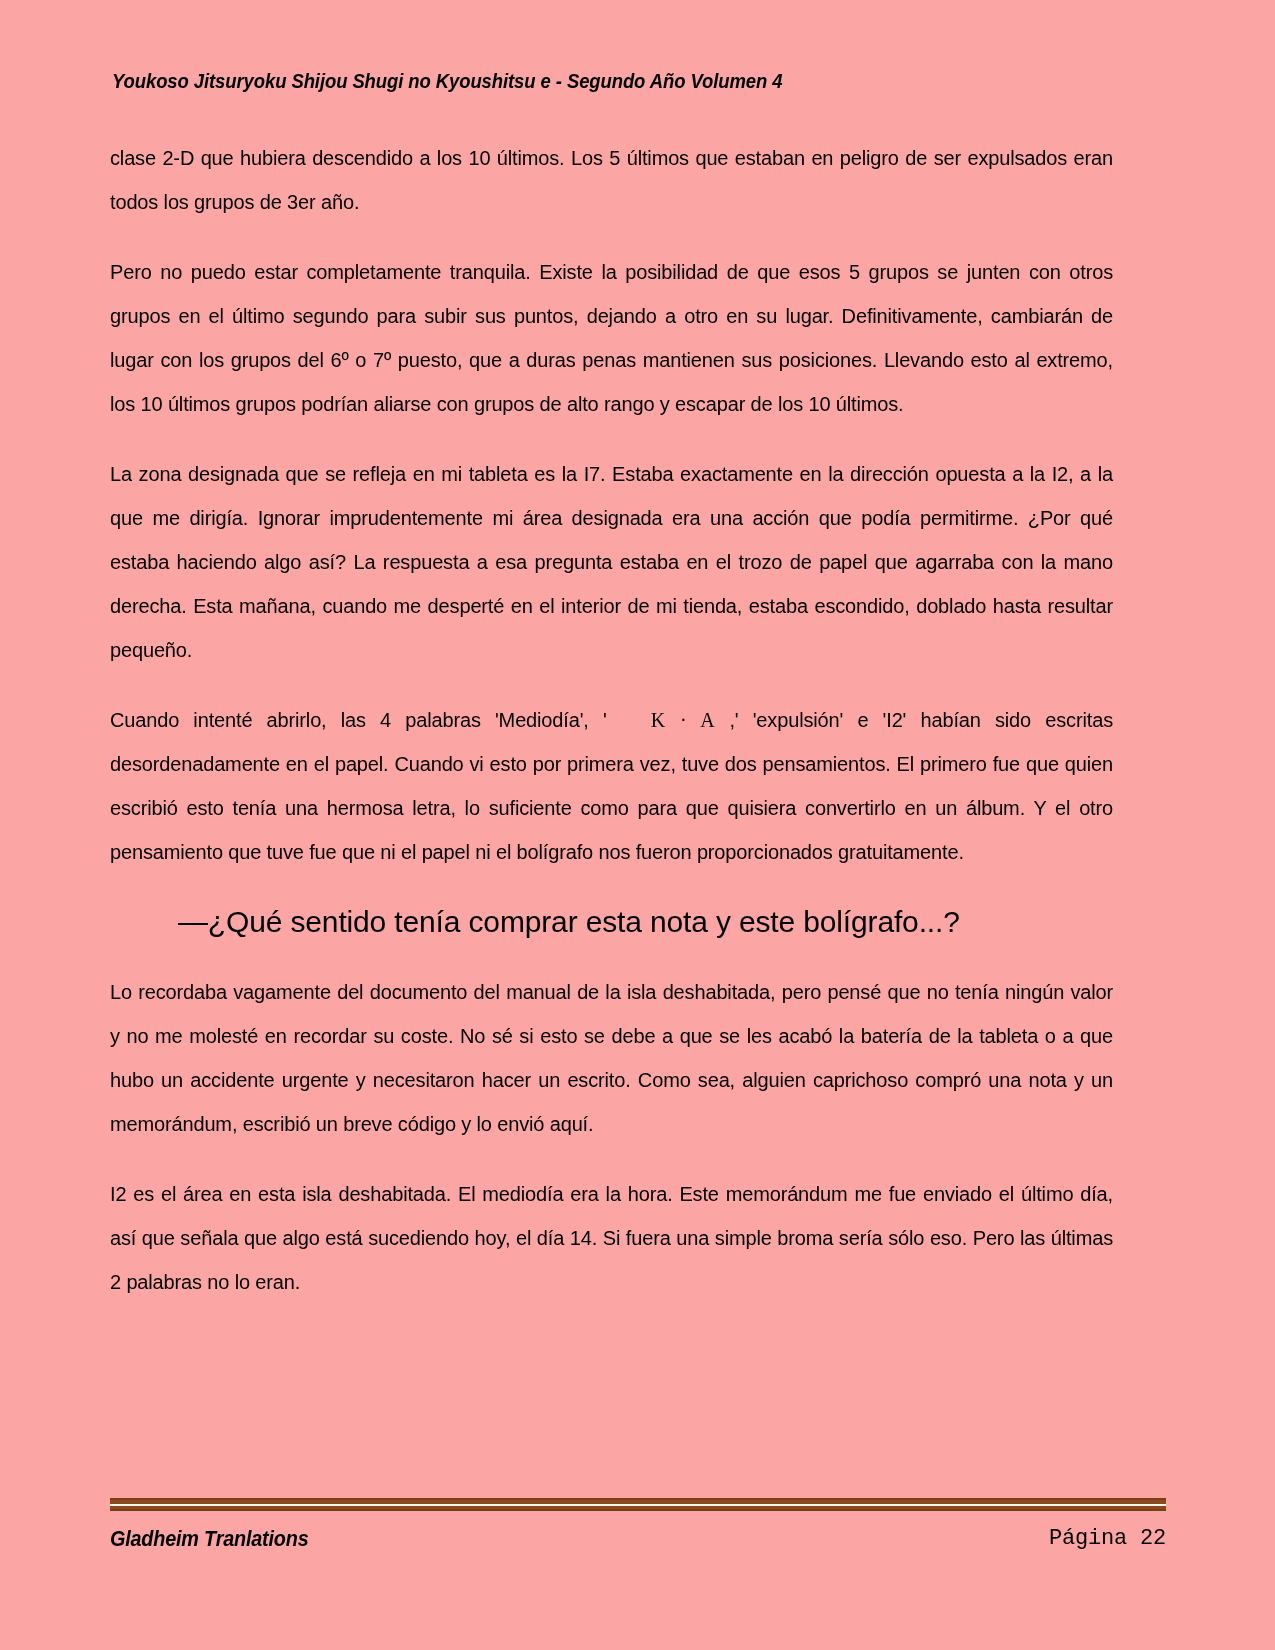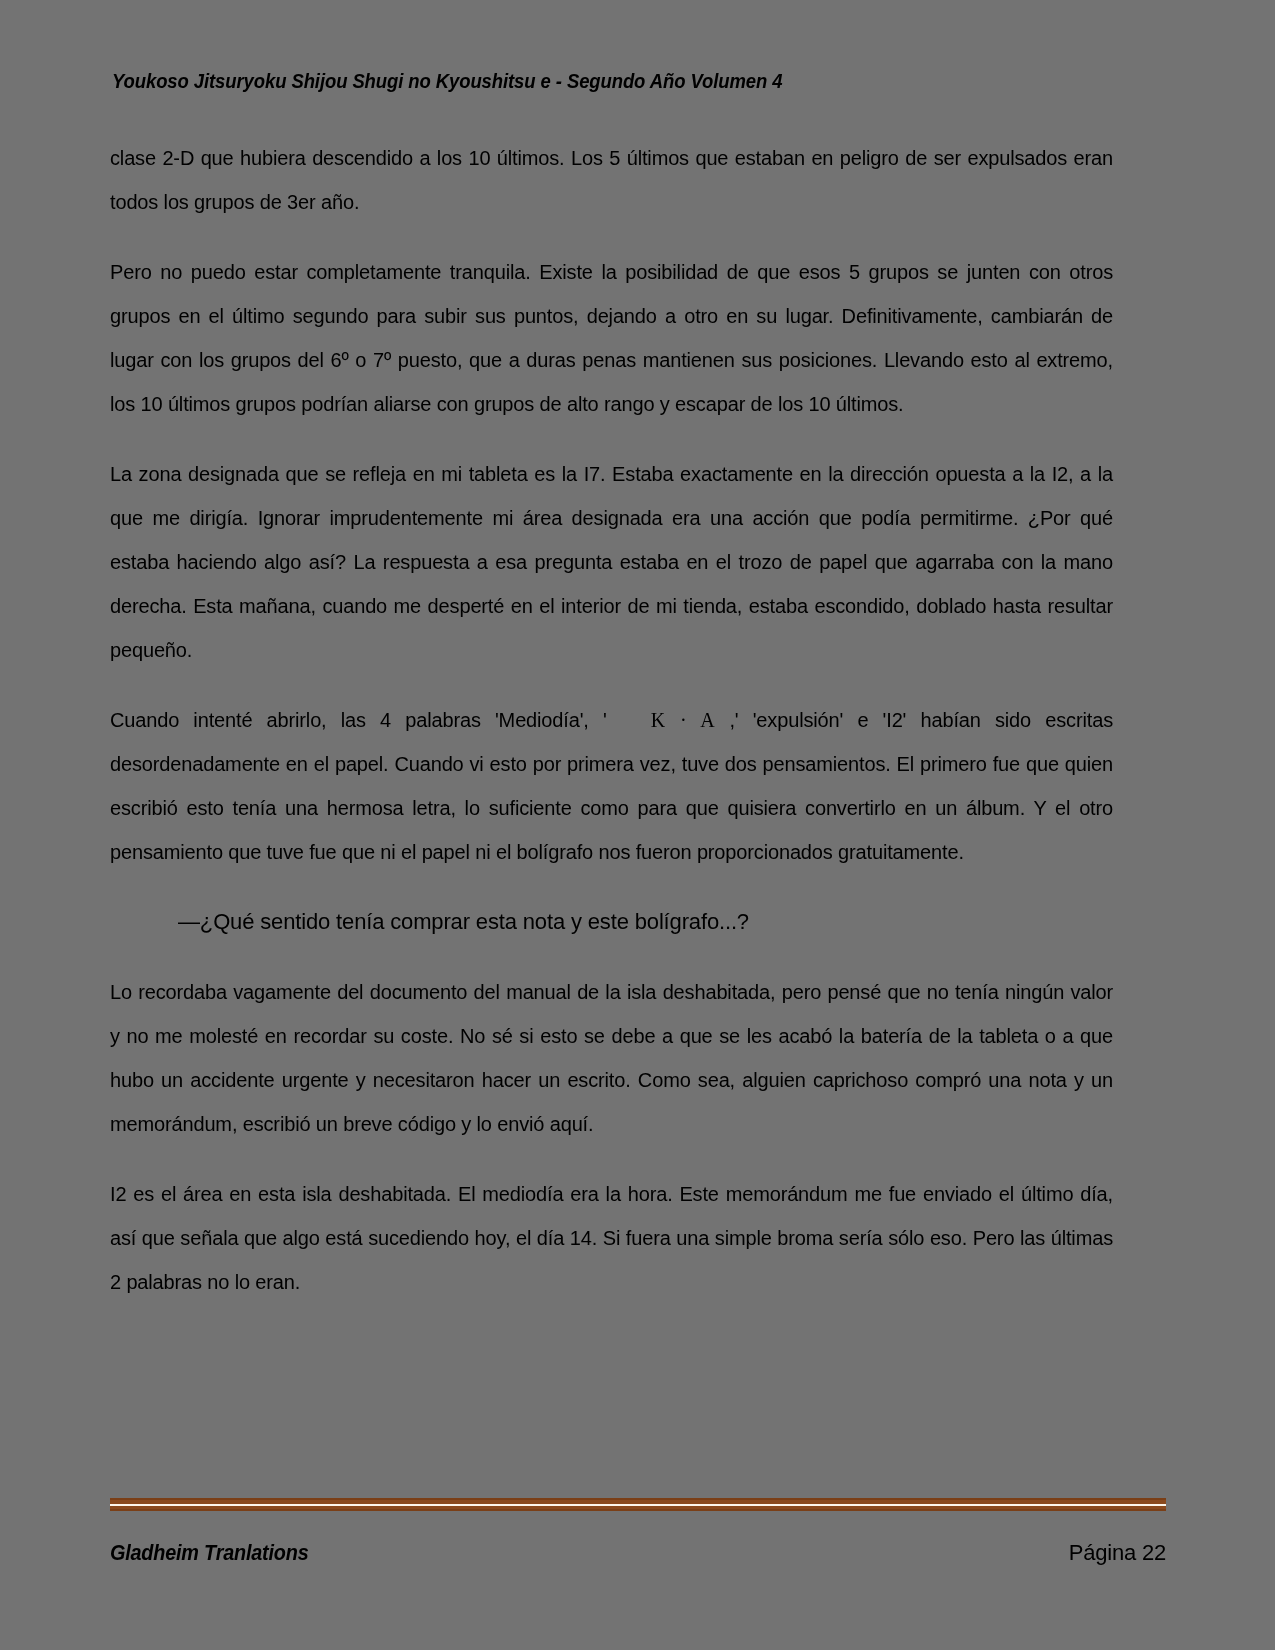--- a/index.html
+++ b/index.html
@@ -15,21 +15,21 @@
     font-family: "Liberation Sans", "DejaVu Sans", sans-serif;
     color: #000000;
     overflow: hidden;
   }
 
   .page {
     position: absolute;
     left: 0; top: 0;
     width: 1275px;
     height: 1650px;
-    background: #737373;
+    background: #fca5a5;
     box-sizing: border-box;
   }
 
   
   .header {
     position: absolute;
     left: 112px;
     top: 68px;
     width: 1055px;
     height: 34px;
@@ -64,21 +64,21 @@
     text-justify: inter-word;
     color: #000000;
     letter-spacing: -0.15px;
     word-spacing: 0px;
     hyphens: none;
   }
   p.dialogue {
     margin: 0 0 26px 0;
     text-indent: 68px;
     font-family: "Liberation Sans Narrow", "Liberation Sans", sans-serif;
-    font-size: 22px;
+    font-size: 30px;
     line-height: 44px;
     text-align: left;
     color: #000000;
     letter-spacing: -0.15px;
   }
 
   
   .serif-run {
     font-family: "Liberation Serif", "DejaVu Serif", serif;
     letter-spacing: 0.5px;
@@ -107,36 +107,36 @@
     left: 0;
     right: 0;
     top: 4px;
     height: 2px;
     background: #fdf6ec;
   }
   .footer-row {
     display: flex;
     align-items: flex-start;
     justify-content: space-between;
-    margin-top: 29px;
+    margin-top: 15px;
     width: 100%;
   }
   .footer-brand {
     font-family: "Liberation Sans Narrow", "Liberation Sans", sans-serif;
     font-weight: bold;
     font-style: italic;
     font-size: 22px;
     letter-spacing: -0.2px;
     color: #000000;
     transform: scaleX(0.9);
     transform-origin: left center;
     white-space: nowrap;
   }
   .footer-page {
-    font-family: Liberation Sans, sans-serif;
+    font-family: Liberation Mono, monospace;
     font-size: 22px;
     color: #000000;
     letter-spacing: -0.2px;
     white-space: nowrap;
   }
 </style>
 </head>
 <body>
 
 <div class="page">

